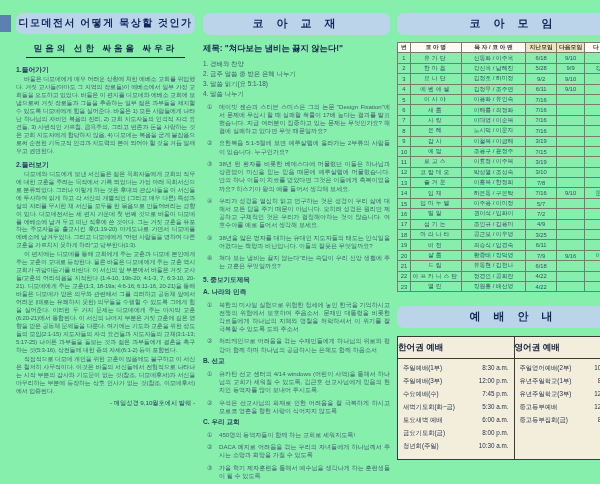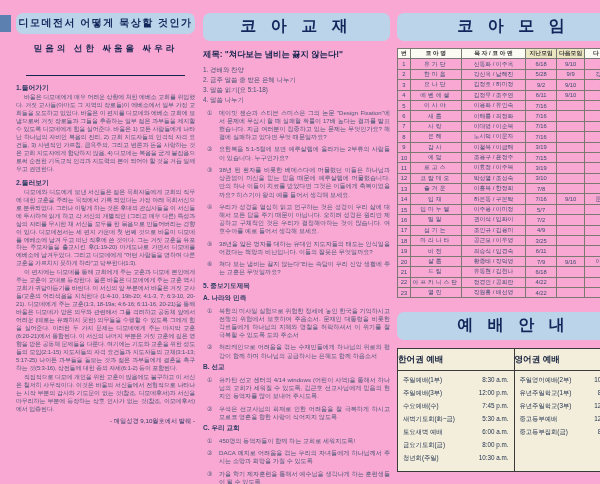--- a/index.html
+++ b/index.html
@@ -1,29 +1,29 @@
 <!DOCTYPE html>
 <html><head>
 <meta charset="utf-8">
 <style>
   html,body{margin:0;padding:0;background:#e8e8e8;}
-  .page{position:relative;width:600px;height:484px;background:#f9a8d4;
+  .page{position:relative;width:600px;height:484px;background:#86efac;
         font-family:"Liberation Sans",sans-serif;color:#44536f;overflow:hidden;}
   .left-tab{position:absolute;left:0;top:15px;width:11px;height:17px;background:#5c80b0;}
   .col{position:absolute;top:13px;}
   #col-left{left:16px;width:179px;}
   #col-mid{left:203px;width:187px;}
   #col-right{left:397px;width:233px;}
 
   .hdr{background:#bcd4e9;border-radius:7px;color:#13265c;font-weight:bold;
-       text-align:center;font-size:16px;letter-spacing:5px;padding:3px 0 4px;}
+       text-align:center;font-size:11px;letter-spacing:5px;padding:3px 0 4px;}
   #col-left .hdr{letter-spacing:1.5px;font-size:10px;}
 
   .sub{font-weight:bold;color:#17264f;text-align:center;font-size:8.6px;letter-spacing:3px;
-       border-bottom:1.3px solid #17264f;width:max-content;margin:9px auto 7px;padding:0 8px 20px;}
+       border-bottom:1.3px solid #17264f;width:max-content;margin:9px auto 7px;padding:0 8px 2px;}
   .sec-h{font-weight:bold;font-size:6.8px;color:#2c3c63;margin:4px 0 1px;}
   .p{font-size:6px;line-height:1.33;text-align:justify;text-indent:8px;letter-spacing:-0.15px;
      color:#4a5878;margin:0 0 1px;}
   .src{font-size:6.2px;text-align:right;margin-top:3px;color:#2c3c63;}
 
   .mid-title{font-weight:bold;font-size:8.4px;color:#15244e;margin:2px 0 1px;line-height:1.3;}
   .agenda{margin:5px 0 2px;}
   .agenda div{font-size:6.4px;line-height:1.55;color:#44536f;}
   .q{display:flex;gap:3px;font-size:6.1px;line-height:1.35;margin:4px 0 0 4px;
      text-align:justify;color:#4a5878;}

